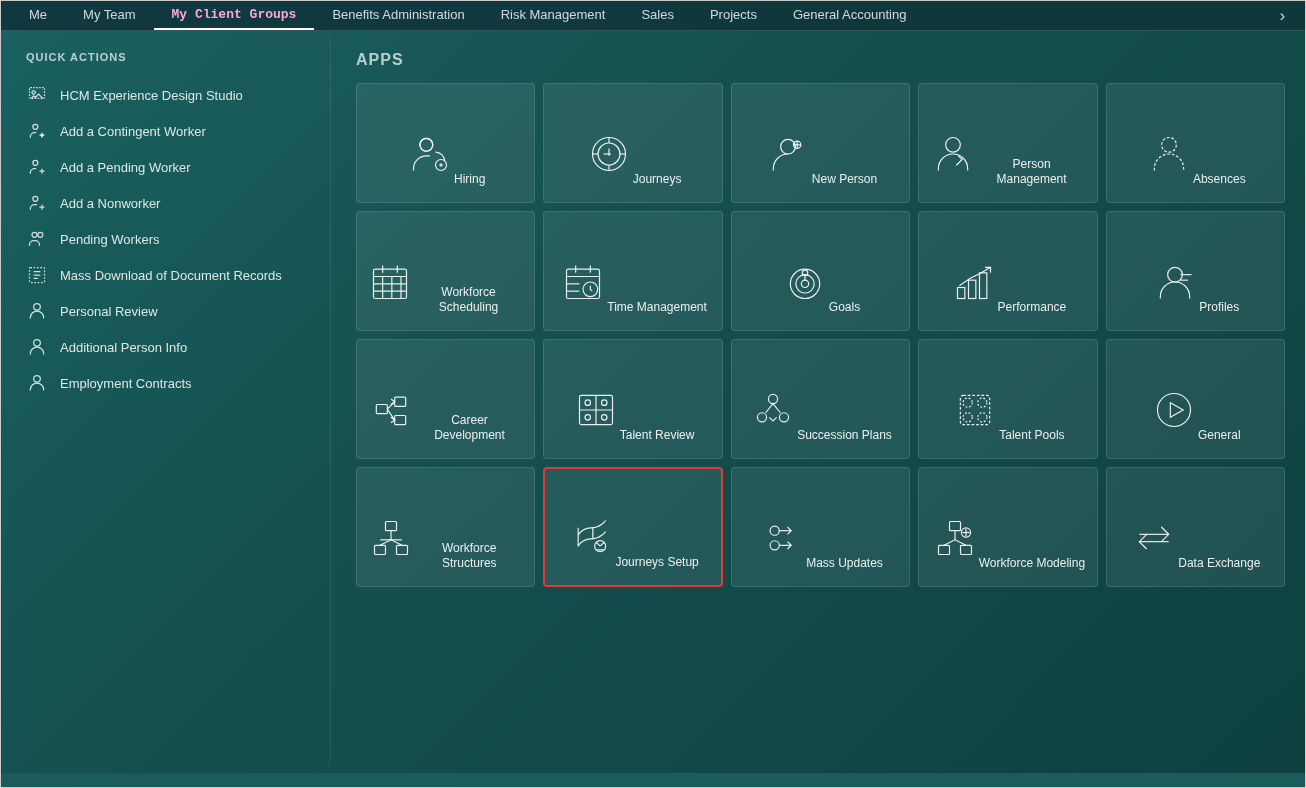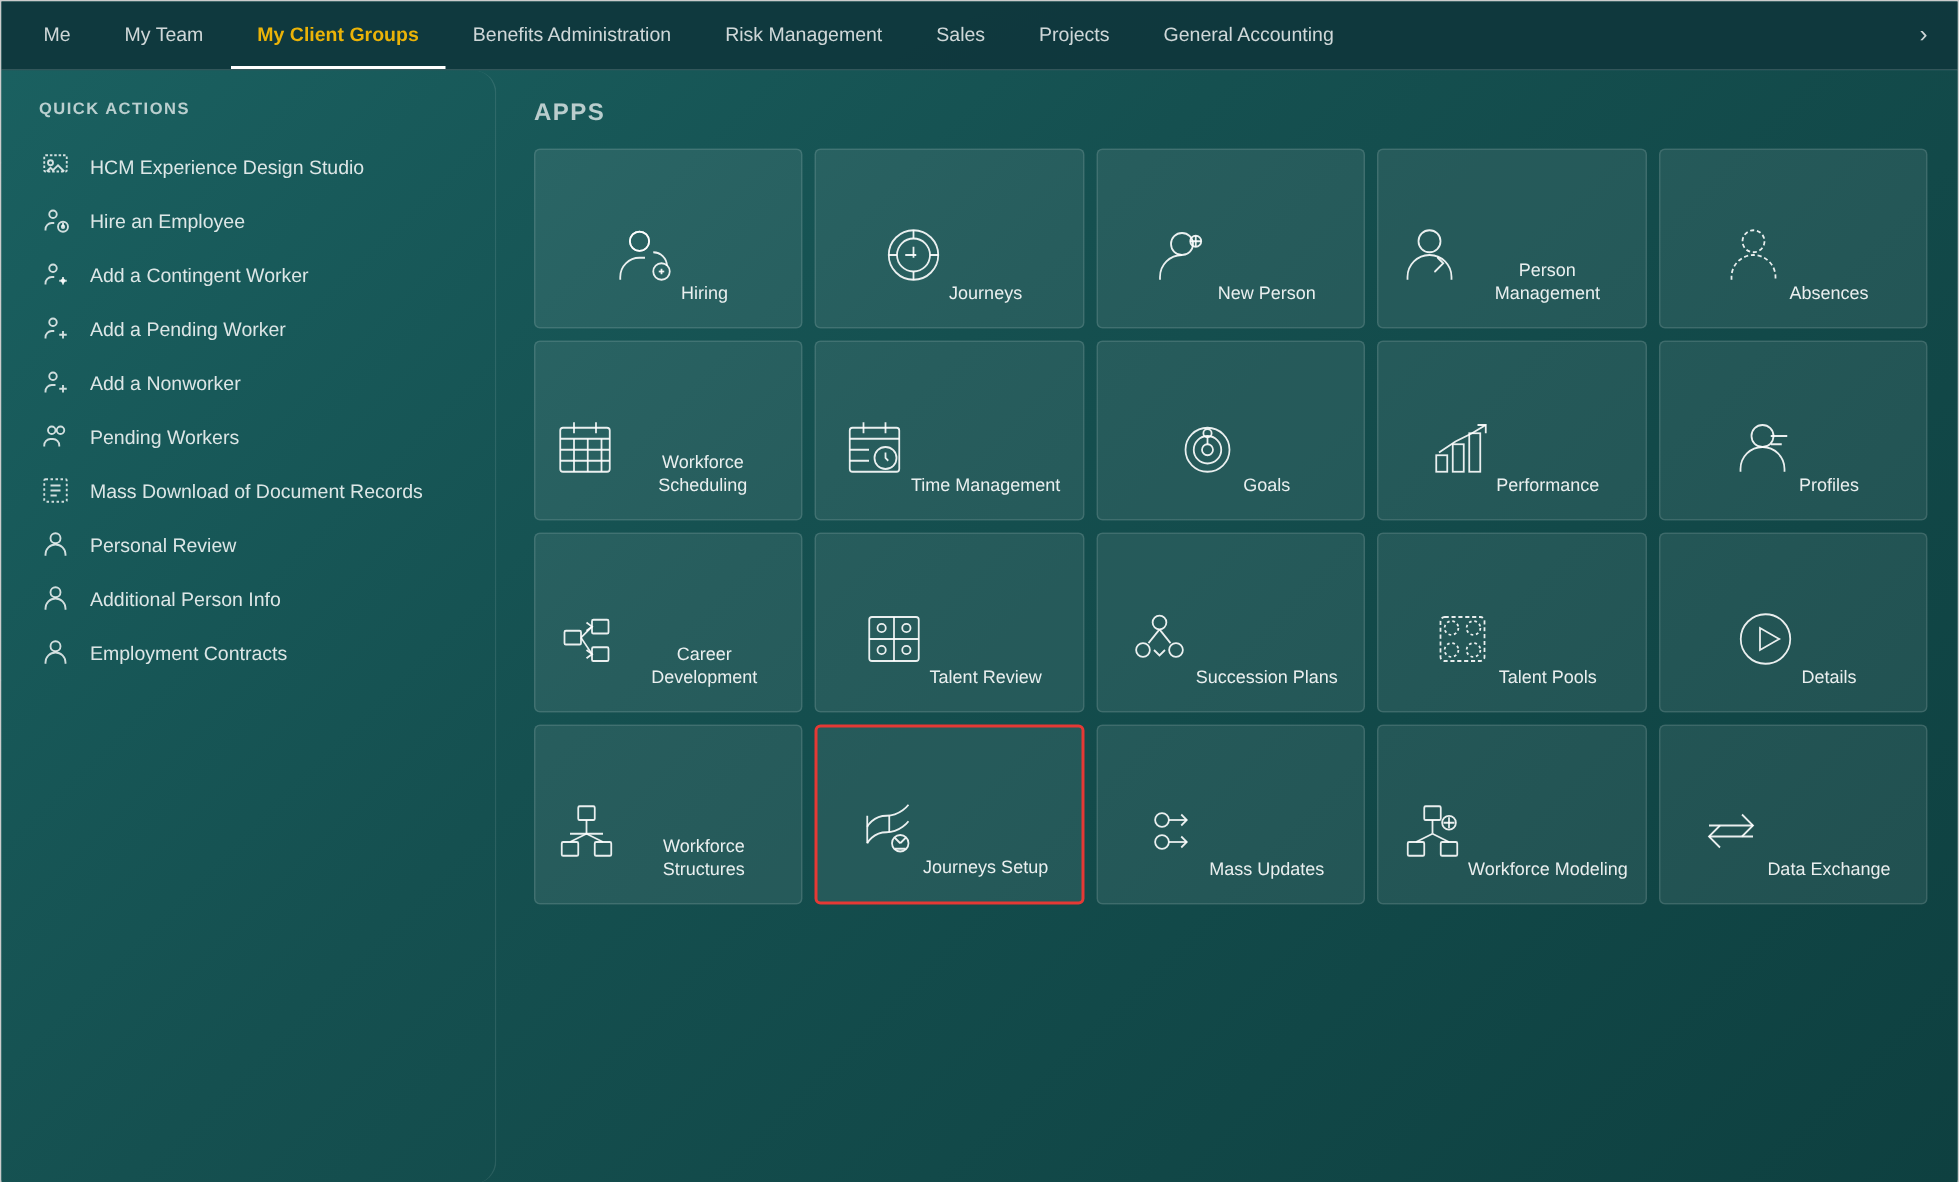--- a/index.html
+++ b/index.html
@@ -55,40 +55,41 @@
       height: 788px;
       border: 1px solid #ccc;
     }
 
     
     .top-nav {
       background: rgba(15, 55, 60, 0.95);
       border-bottom: 1px solid rgba(255,255,255,0.15);
       display: flex;
       align-items: stretch;
-      height: 46px;
+      height: 30px;
       padding: 0 10px;
     }
 
     .nav-item {
       color: rgba(255,255,255,0.8);
       font-size: 13px;
       padding: 0 18px;
       display: flex;
       align-items: center;
       cursor: pointer;
       white-space: nowrap;
       border-bottom: 2px solid transparent;
       transition: color 0.2s;
     }
 
     .nav-item.active {
-      color: #eab308;
+      color: #f9a8d4;
       border-bottom: 2px solid #fff;
       font-weight: 600;
+      font-family: Liberation Mono, monospace;
     }
 
     .nav-more {
       color: rgba(255,255,255,0.8);
       font-size: 16px;
       padding: 0 10px;
       display: flex;
       align-items: center;
       cursor: pointer;
       margin-left: auto;
@@ -246,32 +247,20 @@
         <div class="sidebar-icon">
           <svg viewBox="0 0 24 24">
               <rect x="3" y="3" width="18" height="13" rx="1" stroke-dasharray="2 1.5"></rect>
               <circle cx="8" cy="9" r="2"></circle>
               <path d="M5 16l3-3 2 2 4-4 5 5"></path>
             </svg>
         </div>
         <span>HCM Experience Design Studio</span>
       </div>
 
-      <div class="sidebar-item">
-        <div class="sidebar-icon">
-          <svg viewBox="0 0 24 24">
-              <circle cx="10" cy="7" r="3"></circle>
-              <path d="M4 20v-1a5 5 0 0 1 5-5h2"></path>
-              <circle cx="18" cy="17" r="1"></circle>
-              <path d="M18 14v3M18 18v.01"></path>
-              <circle cx="18" cy="17" r="4"></circle>
-            </svg>
-        </div>
-        <span>Hire an Employee</span>
-      </div>
 
       <div class="sidebar-item">
         <div class="sidebar-icon">
           <svg viewBox="0 0 24 24">
               <circle cx="10" cy="7" r="3"></circle>
               <path d="M4 20v-1a5 5 0 0 1 5-5h2"></path>
               <circle cx="18" cy="17" r="1"></circle>
               <path d="M15 17h6M18 14v6"></path>
             </svg>
         </div>
@@ -550,21 +539,21 @@
           <span class="app-tile-label">Talent Pools</span>
         </div>
 
         <div class="app-tile">
           <div class="app-tile-icon">
             <svg viewBox="0 0 48 48">
               <circle cx="24" cy="24" r="18"></circle>
               <polygon points="20,16 20,32 34,24"></polygon>
             </svg>
           </div>
-          <span class="app-tile-label">Details</span>
+          <span class="app-tile-label">General</span>
         </div>
 
         <div class="app-tile">
           <div class="app-tile-icon">
             <svg viewBox="0 0 48 48">
               <rect x="18" y="6" width="12" height="10" rx="1"></rect>
               <rect x="6" y="32" width="12" height="10" rx="1"></rect>
               <rect x="30" y="32" width="12" height="10" rx="1"></rect>
               <line x1="24" y1="16" x2="24" y2="26"></line>
               <line x1="24" y1="26" x2="12" y2="32"></line>

